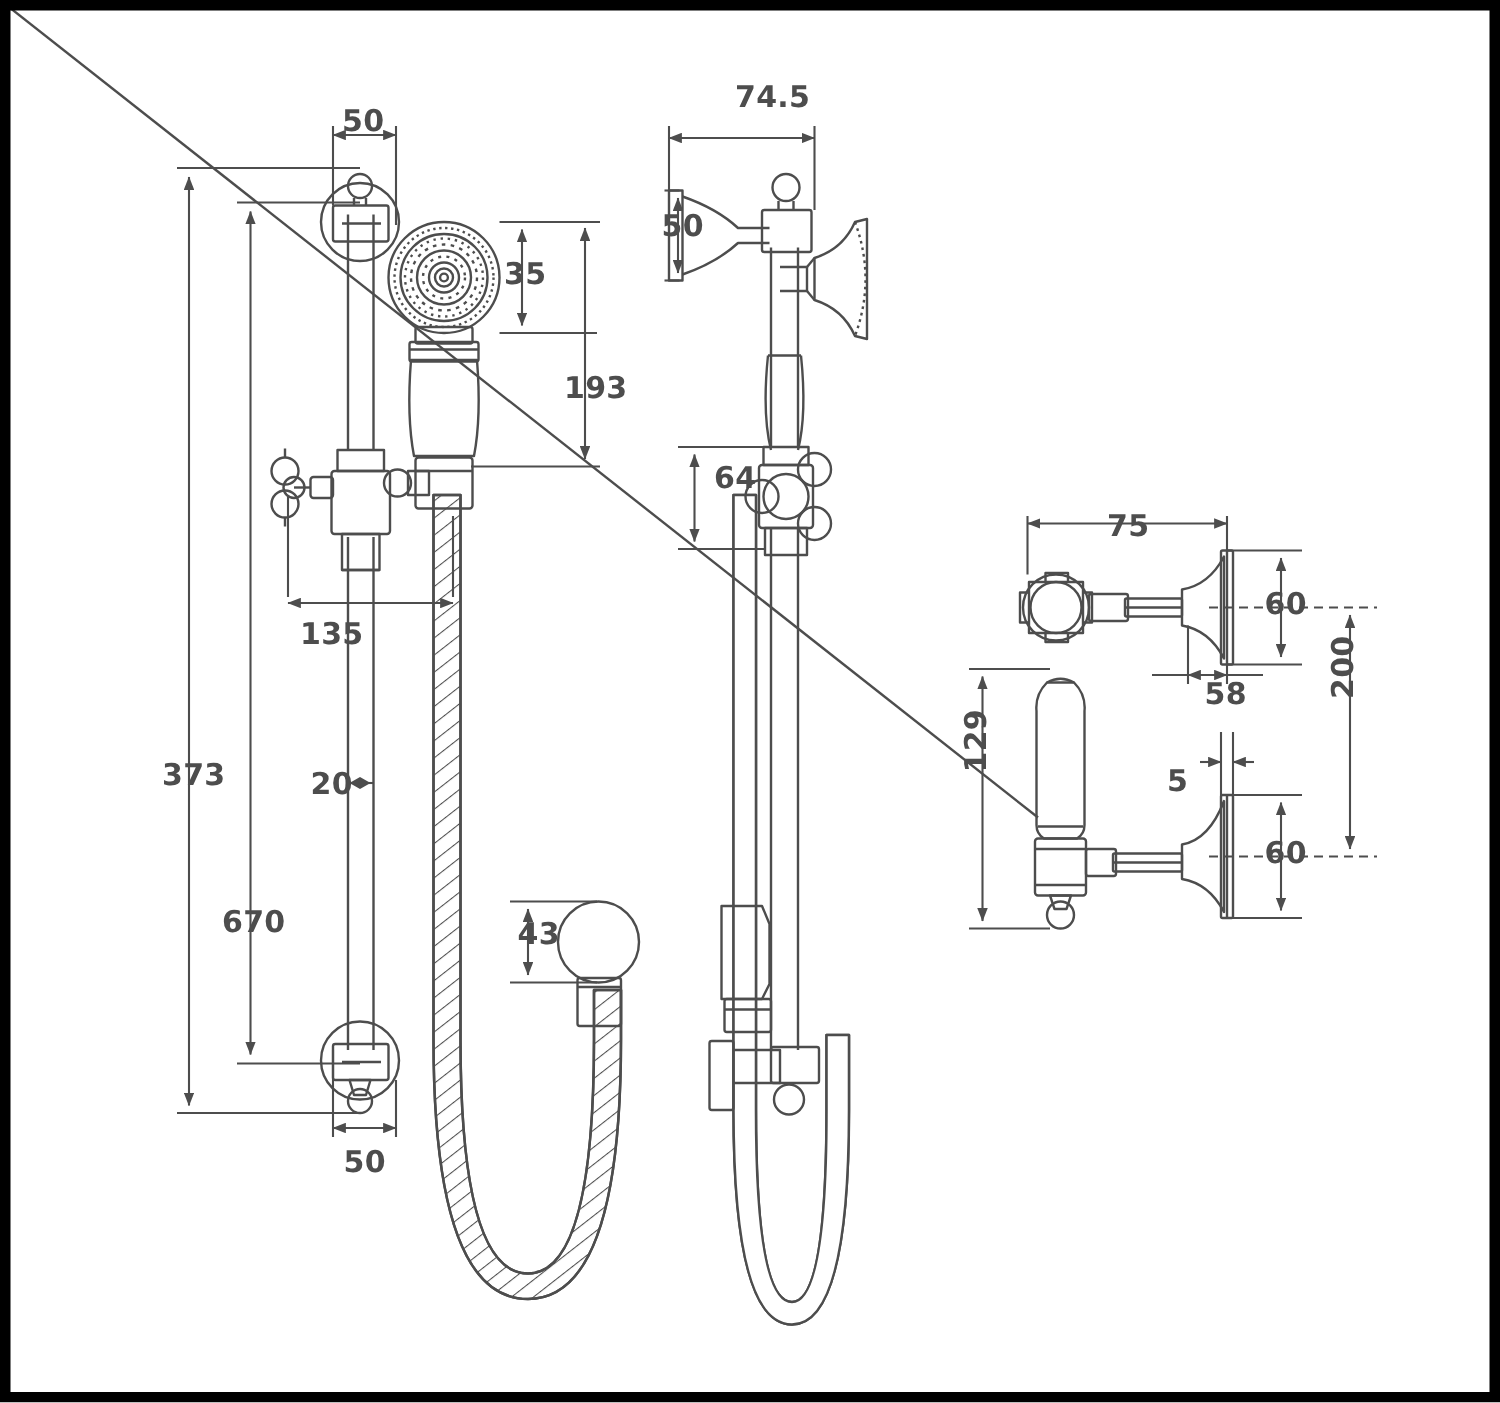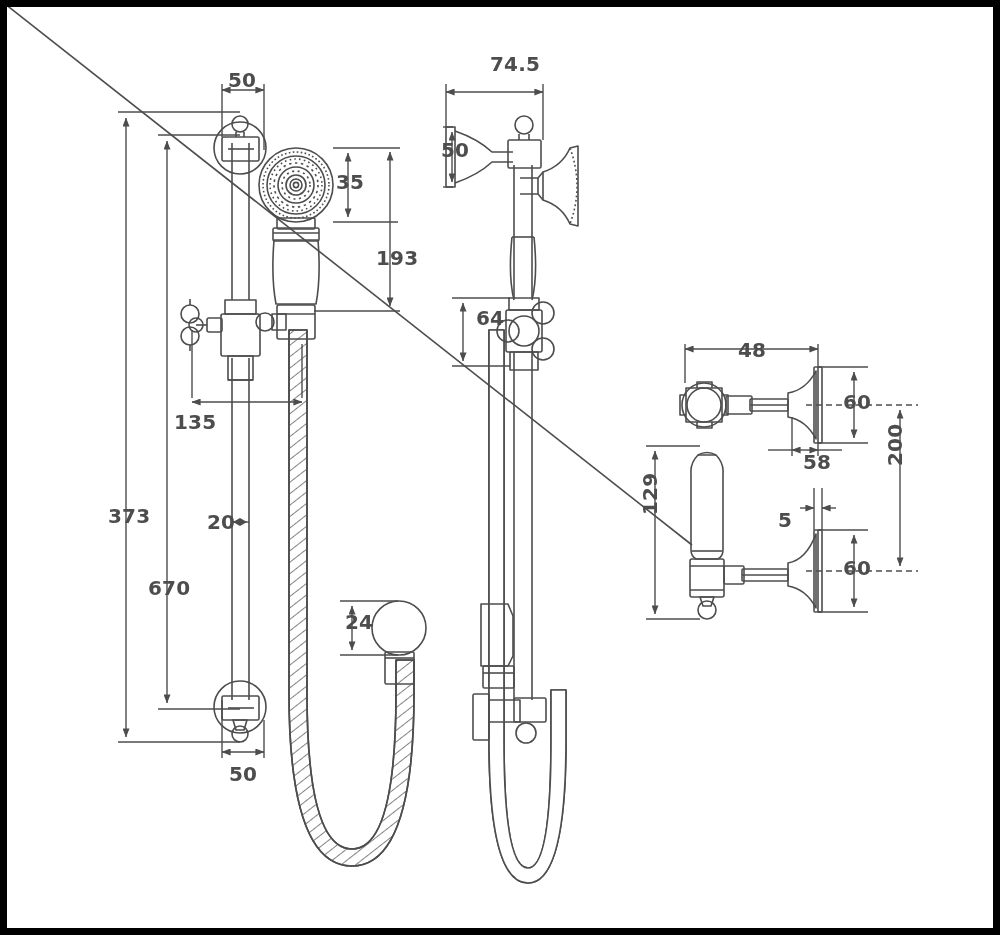--- a/index.html
+++ b/index.html
@@ -282,29 +282,29 @@
         <line x1="655" y1="451" x2="655" y2="614" marker-start="url(#arS)" marker-end="url(#ar)"></line>
       </g>
     </g>
   </svg>
 
   <div id="labels">
       <div class="dimtxt s20" style="left: 228px; top: 68px;">50</div>
       <div class="dimtxt s20" style="left: 336px; top: 170px;">35</div>
       <div class="dimtxt s20" style="left: 376px; top: 246px; text-align: right;">193</div>
       <div class="dimtxt s20" style="left: 108px; top: 504px;">373</div>
-      <div class="dimtxt s20" style="left: 148px; top: 576px;">670</div>
-      <div class="dimtxt s20" style="left: 174px; top: 410px;">135</div>
+      <div class="dimtxt s20" style="left: 148px; top: 602px;">670</div>
+      <div class="dimtxt s20" style="left: 200px; top: 410px;">135</div>
       <div class="dimtxt s20" style="left: 207px; top: 510px; text-align: center;">20</div>
       <div class="dimtxt s20" style="left: 229px; top: 762px;">50</div>
-      <div class="dimtxt s20" style="left: 345px; top: 610px;">24</div>
+      <div class="dimtxt s20" style="left: 345px; top: 610px;">43</div>
       <div class="dimtxt s20" style="left: 490px; top: 52px;">74.5</div>
       <div class="dimtxt s20" style="left: 441px; top: 138px;">50</div>
       <div class="dimtxt s20" style="left: 456px; top: 306px; margin-left: 20px;">64</div>
-      <div class="dimtxt s20" style="left: 738px; top: 338px;">48</div>
+      <div class="dimtxt s20" style="left: 738px; top: 338px;">75</div>
       <div class="dimtxt s20" style="left: 843px; top: 390px;">60</div>
       <div class="dimtxt s20" style="left: 803px; top: 450px;">58</div>
       <div class="dimtxt s20" style="left: 778px; top: 508px;">5</div>
       <div class="dimtxt s20" style="left: 843px; top: 556px;">60</div>
       <div class="dimtxt s20 rot" style="left: 883px; top: 466px;">200</div>
       <div class="dimtxt s20 rot" style="left: 638px; top: 515px;">129</div>
     </div>
 
   <div id="frame"></div>
 </div>

